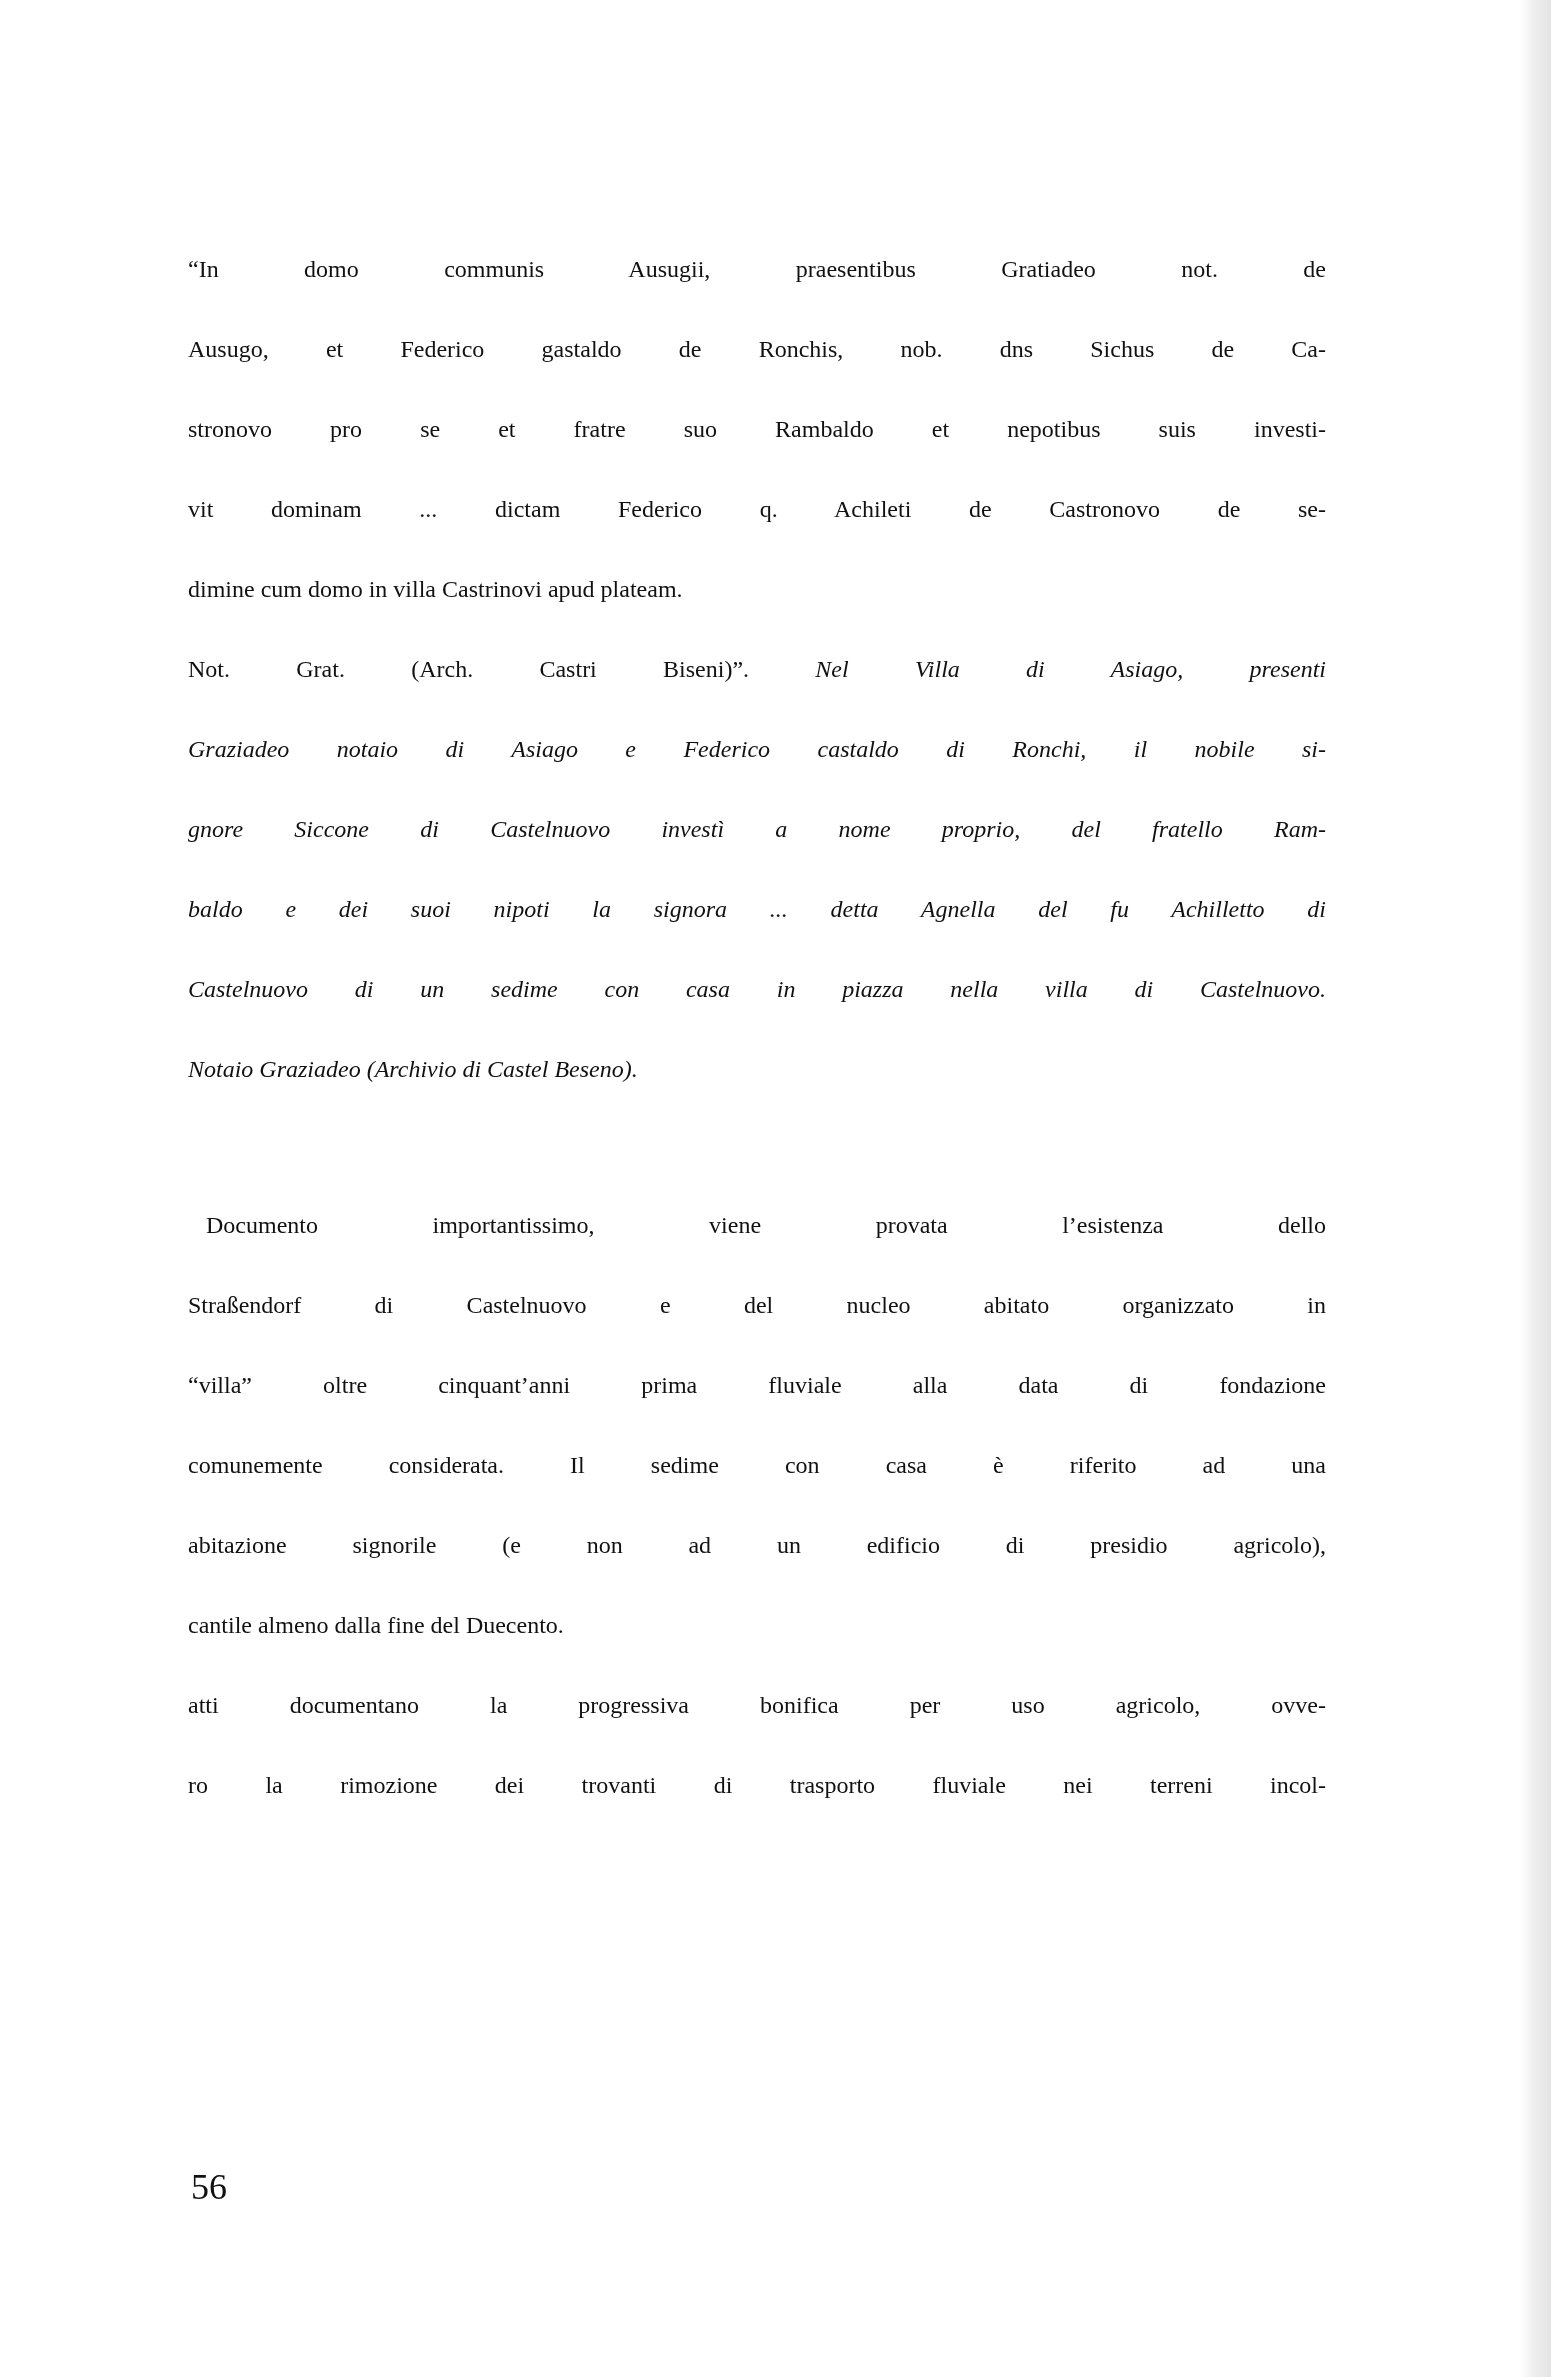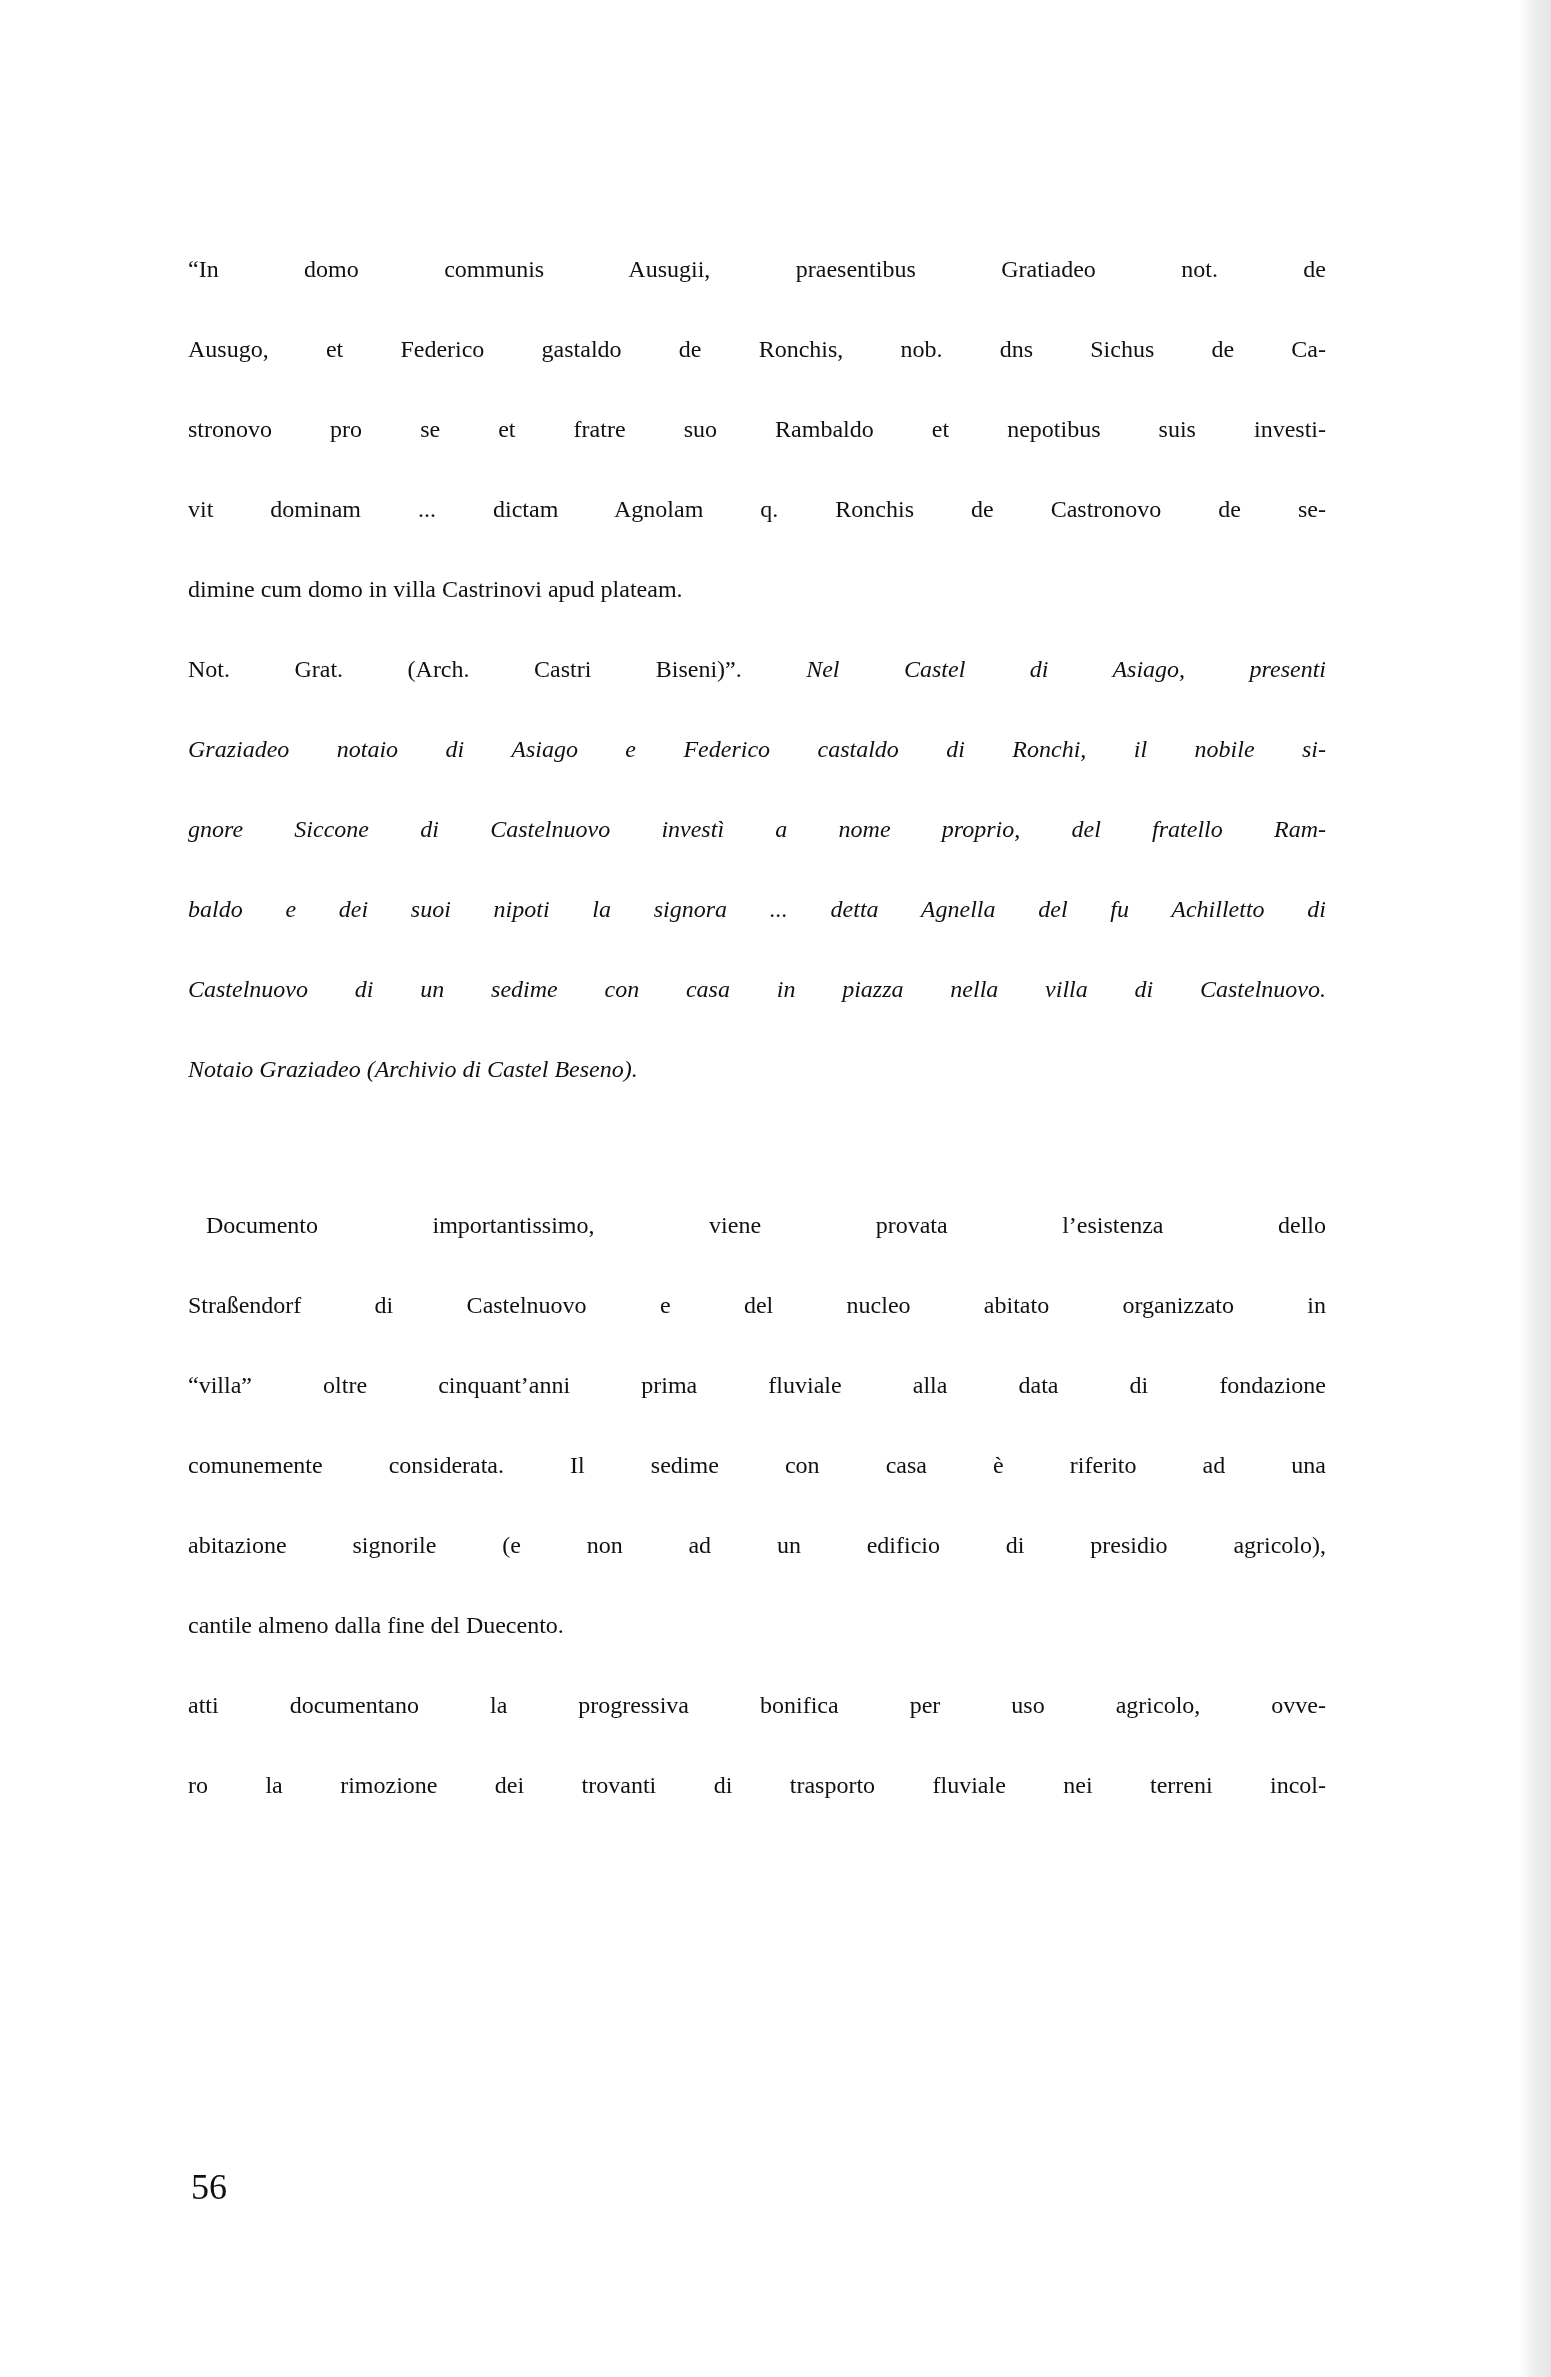--- a/index.html
+++ b/index.html
@@ -32,23 +32,23 @@
 </style>
 </head>
 <body>
 
 <div class="page-shadow"></div>
 
 <div class="text-block" id="quote-block">
     <div class="line" style="white-space: normal; overflow: hidden;"><span>“In domo communis Ausugii, praesentibus Gratiadeo not. de</span></div>
     <div class="line" style="white-space: normal; overflow: hidden;"><span>Ausugo, et Federico gastaldo de Ronchis, nob. dns Sichus de Ca-</span></div>
     <div class="line" style="white-space: normal; overflow: hidden;"><span>stronovo pro se et fratre suo Rambaldo et nepotibus suis investi-</span></div>
-    <div class="line" style="white-space: normal; overflow: hidden;"><span>vit dominam ... dictam Agnolam q. Ronchis de Castronovo de se-</span></div>
+    <div class="line" style="white-space: normal; overflow: hidden;"><span>vit dominam ... dictam Federico q. Achileti de Castronovo de se-</span></div>
     <div class="line last" style="white-space: normal; overflow: hidden;"><span>dimine cum domo in villa Castrinovi apud plateam.</span></div>
-    <div class="line" style="white-space: normal; overflow: hidden;"><span>Not. Grat. (Arch. Castri Biseni)”. </span><span class="italic">Nel Castel di Asiago, presenti</span></div>
+    <div class="line" style="white-space: normal; overflow: hidden;"><span>Not. Grat. (Arch. Castri Biseni)”. </span><span class="italic">Nel Villa di Asiago, presenti</span></div>
     <div class="line" style="white-space: normal; overflow: hidden;"><span class="italic">Graziadeo notaio di Asiago e Federico castaldo di Ronchi, il nobile si-</span></div>
     <div class="line" style="white-space: normal; overflow: hidden;"><span class="italic">gnore Siccone di Castelnuovo investì a nome proprio, del fratello Ram-</span></div>
     <div class="line" style="white-space: normal; overflow: hidden;"><span class="italic">baldo e dei suoi nipoti la signora ... detta Agnella del fu Achilletto di</span></div>
     <div class="line" style="white-space: normal; overflow: hidden;"><span class="italic">Castelnuovo di un sedime con casa in piazza nella villa di Castelnuovo.</span></div>
     <div class="line last" style="white-space: normal; overflow: hidden;"><span class="italic">Notaio Graziadeo (Archivio di Castel Beseno).</span></div>
   </div>
 
 <div class="text-block" id="body-block">
     <div class="line" style="white-space: normal; overflow: hidden; margin-left: 18px;"><span>Documento importantissimo, viene provata l’esistenza dello</span></div>
     <div class="line" style="white-space: normal; overflow: hidden;"><span>Straßendorf di Castelnuovo e del nucleo abitato organizzato in</span></div>

